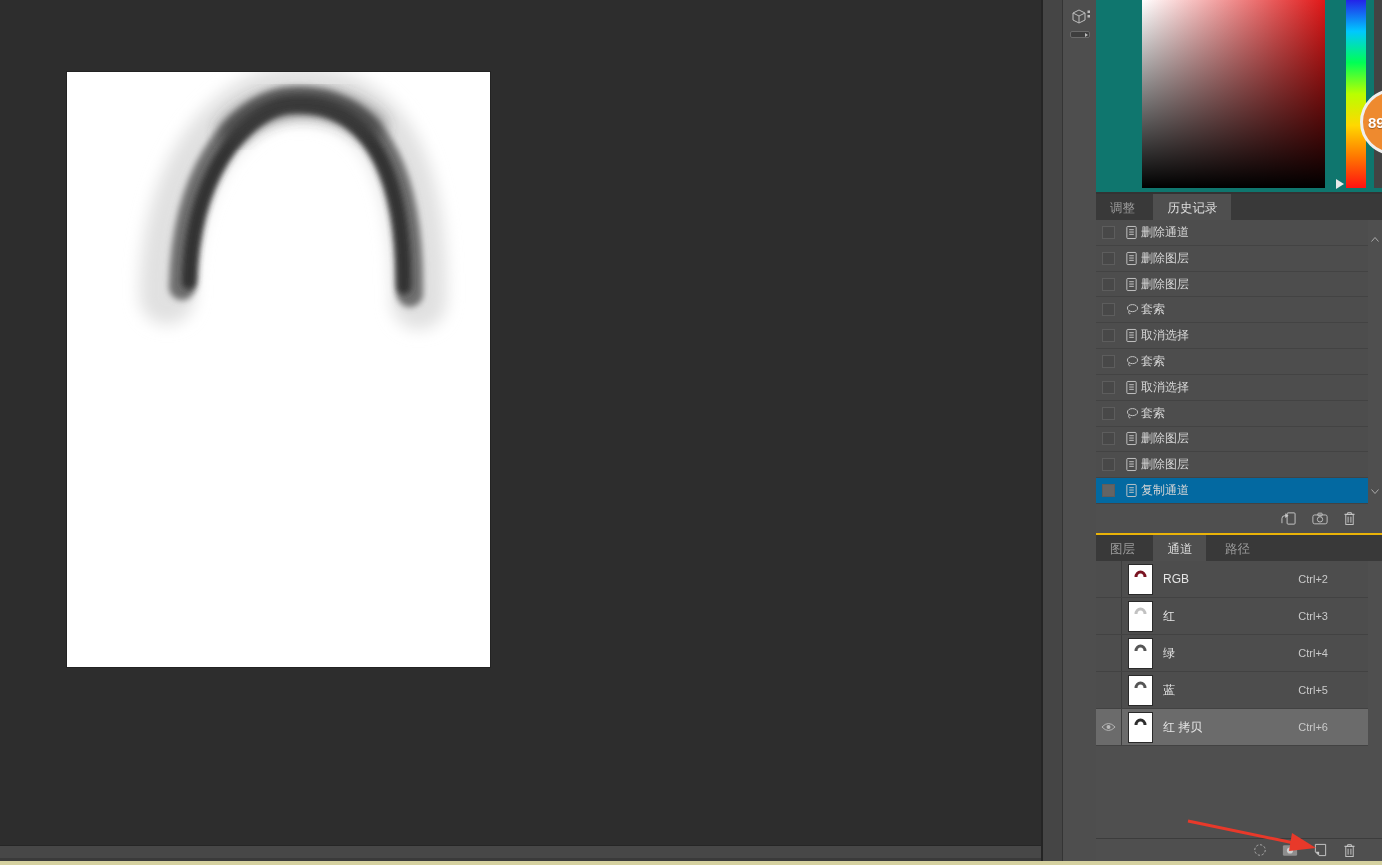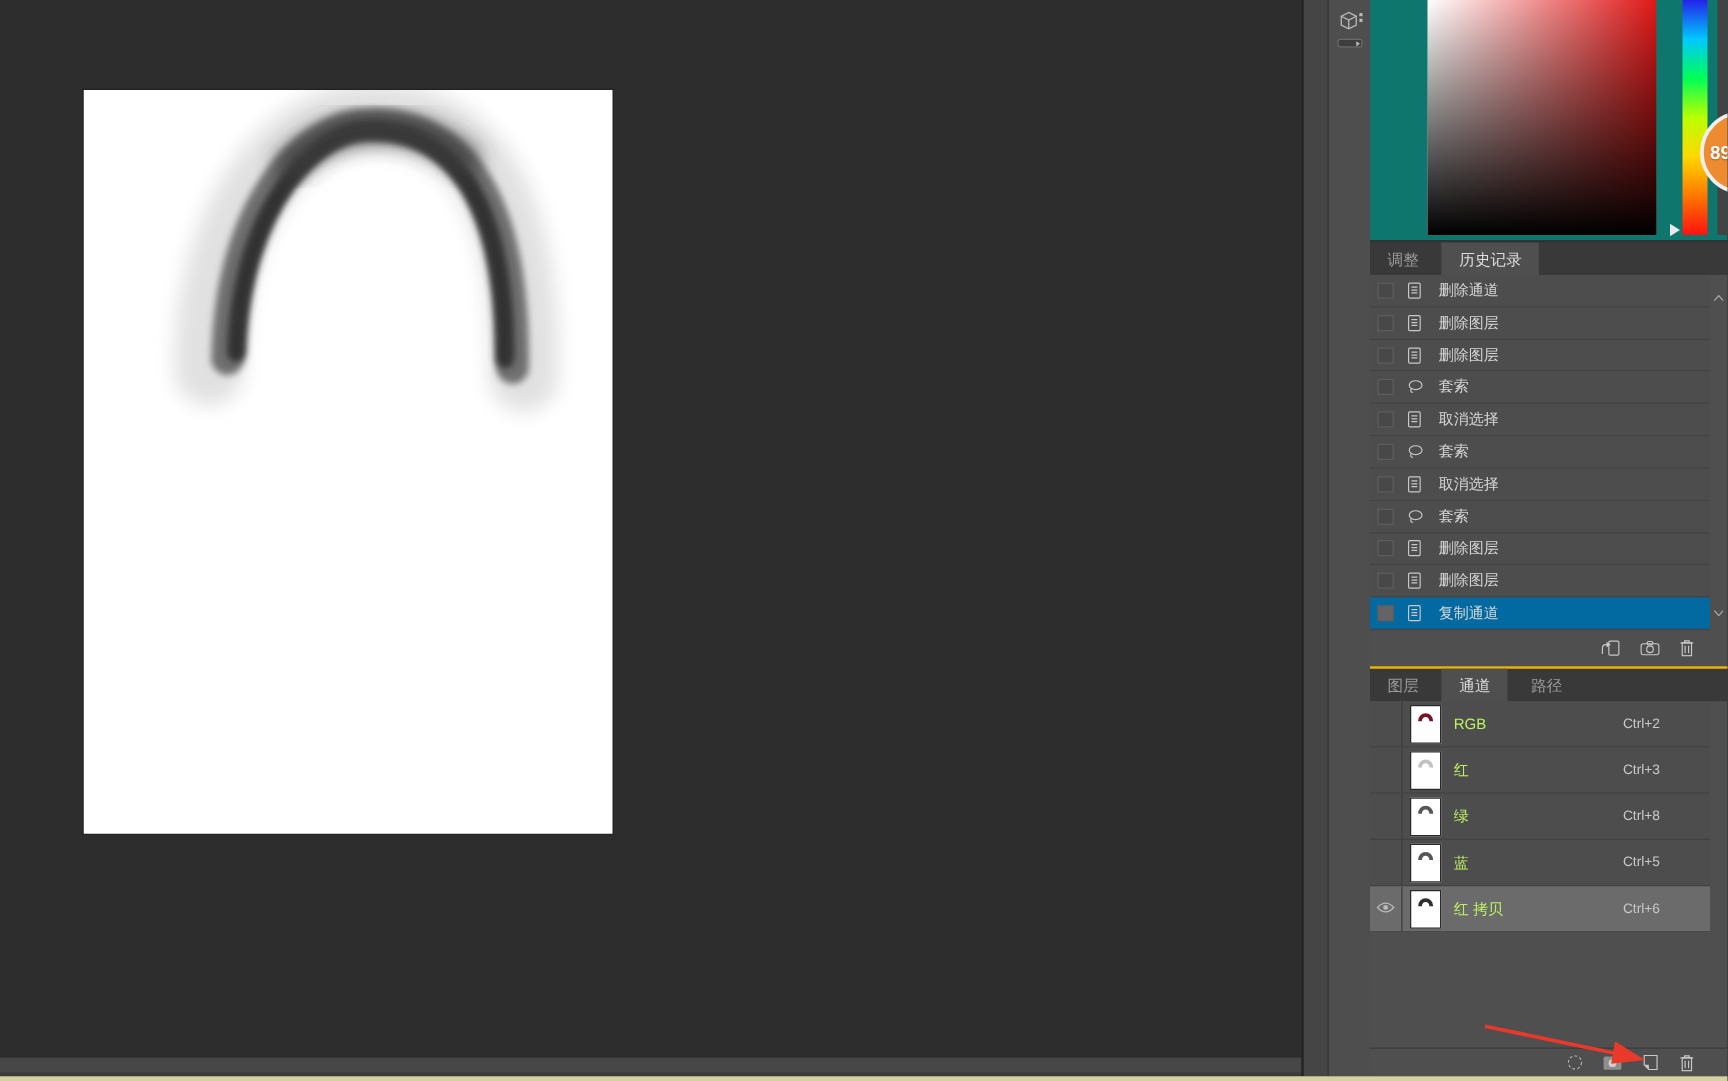--- a/index.html
+++ b/index.html
@@ -54,42 +54,42 @@
 
   
   .history-list { position:absolute; left:0; top:220px; width:272px; height:284px;
                   display:flex; flex-direction:column; background:#4d4d4d; }
   .h-row { flex:1; display:flex; align-items:center; border-bottom:1px solid #434343;
            background:#4d4d4d; cursor:pointer; }
   .h-row.sel { background:#0369a1; }
   .h-check { width:13px; height:13px; margin-left:6px; border:1px solid #5d5d5d; background:#484848; }
   .h-row.sel .h-check { background:#646464; }
   .h-ic { width:16px; margin-left:10px; display:flex; align-items:center; }
-  .h-label { margin-left:10px; font-size:12px; color:#d6d6d6; white-space:nowrap; }
+  .h-label { font-size:12px; color:#d6d6d6; white-space:nowrap; }
   .list-gutter { position:absolute; left:272px; top:220px; width:14px; height:284px; background:#4f4f4f; }
   .chev { position:absolute; left:3px; cursor:pointer; }
   .chev.up { top:8px; } .chev.down { bottom:6px; }
 
   .panel-footer { position:absolute; left:0; width:286px; display:flex; align-items:center;
                   justify-content:flex-end; gap:15px; padding-right:26px; background:#4f4f4f; }
   .panel-footer.hist { top:504px; height:29px; }
   .panel-footer.chan { top:838px; height:23px; border-top:1px solid #3c3c3c; }
   .i-btn { display:flex; align-items:center; cursor:pointer; }
 
   
   .channel-list { position:absolute; left:0; top:561px; width:272px; height:185px;
                   display:flex; flex-direction:column; }
   .c-row { flex:1; display:flex; align-items:center; border-bottom:1px solid #424242;
            background:#4d4d4d; cursor:pointer; }
   .c-row.sel { background:#6b6b6b; }
   .eye-well { width:26px; align-self:stretch; display:flex; align-items:center; justify-content:center;
               border-right:1px solid #3e3e3e; cursor:pointer; }
   .c-thumb { width:25px; height:31px; margin-left:6px; background:#ffffff;
              border:1px solid #2a2a2a; display:flex; justify-content:center; cursor:pointer; }
-  .c-name { margin-left:10px; font-size:12px; color:#bef264; white-space:nowrap; }
+  .c-name { margin-left:10px; font-size:12px; color:#e5e5e5; white-space:nowrap; }
   .c-key  { margin-left:auto; margin-right:40px; font-size:11px; color:#c9c9c9; }
 
   .channels-empty { position:absolute; left:0; top:746px; width:286px; height:92px; background:#4f4f4f; }
   .annotation { position:absolute; left:82px; top:30px; font-size:20px; letter-spacing:0.5px;
                 font-family:"Liberation Serif", serif; white-space:nowrap; }
   .red-arrow { position:absolute; left:80px; top:810px; width:160px; height:50px; z-index:6; }
 
   .bottom-line { position:absolute; left:0; top:861px; width:1382px; height:4px; background:#d5d1a0; }
 </style>
 </head>
@@ -358,21 +358,21 @@
           <span class="c-key">Ctrl+3</span>
         </div>
         <div class="c-row">
           <span class="eye-well"></span>
           <span class="c-thumb">
             <svg width="23" height="29" viewBox="0 0 23 29">
               <path d="M7,12 A4.5,5 0 1 1 16,12" fill="none" stroke="#565656" stroke-width="3"></path>
             </svg>
           </span>
           <span class="c-name">绿</span>
-          <span class="c-key">Ctrl+8</span>
+          <span class="c-key">Ctrl+4</span>
         </div>
         <div class="c-row">
           <span class="eye-well"></span>
           <span class="c-thumb">
             <svg width="23" height="29" viewBox="0 0 23 29">
               <path d="M7,12 A4.5,5 0 1 1 16,12" fill="none" stroke="#565656" stroke-width="3"></path>
             </svg>
           </span>
           <span class="c-name">蓝</span>
           <span class="c-key">Ctrl+5</span>

